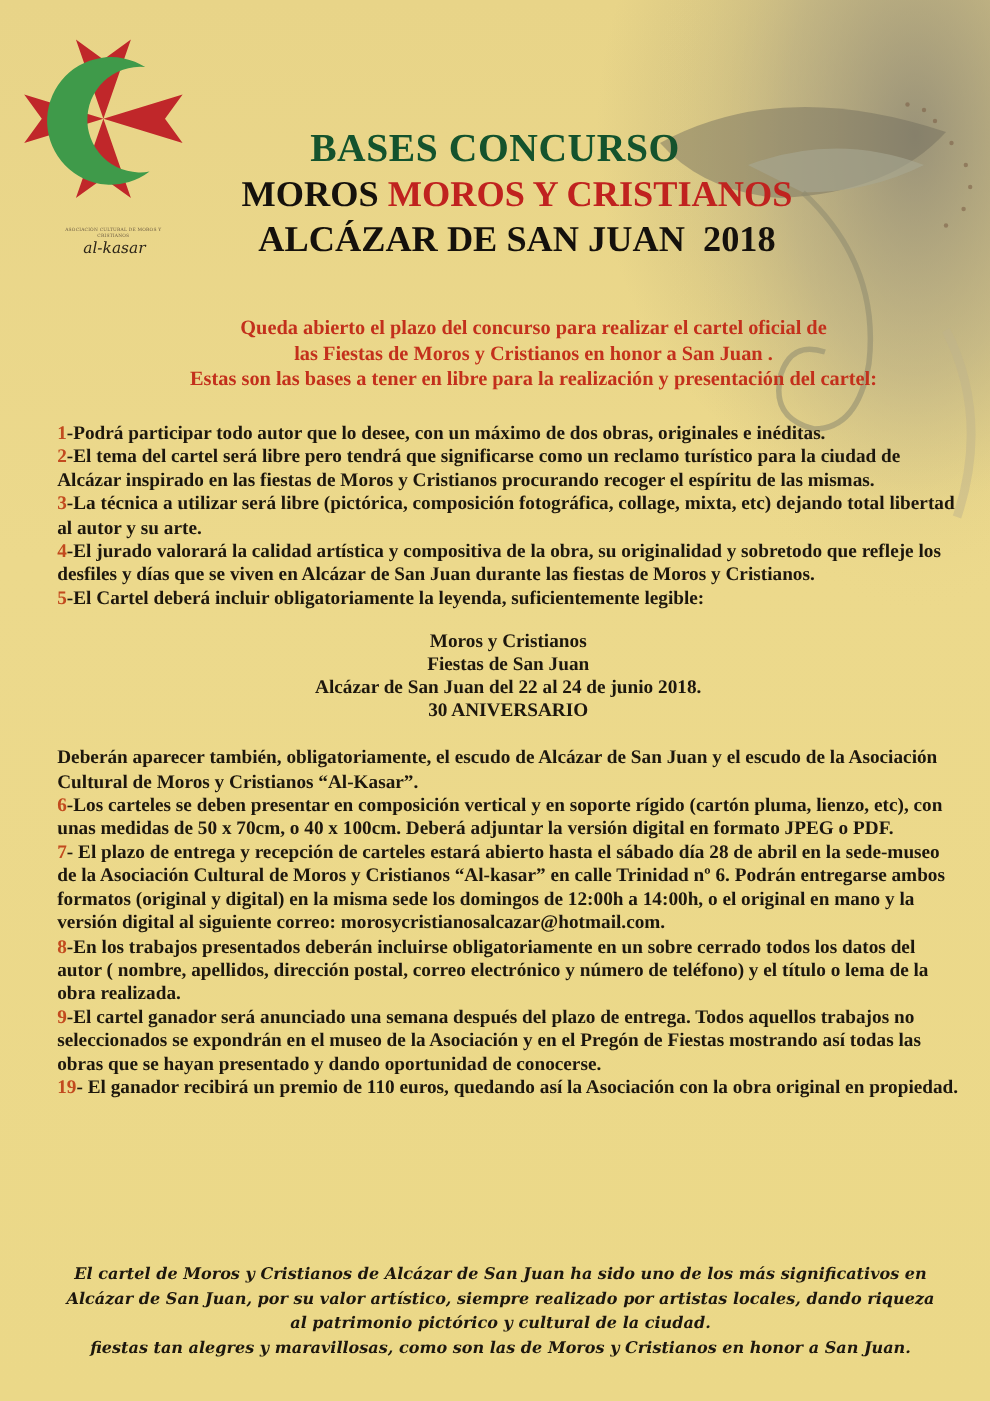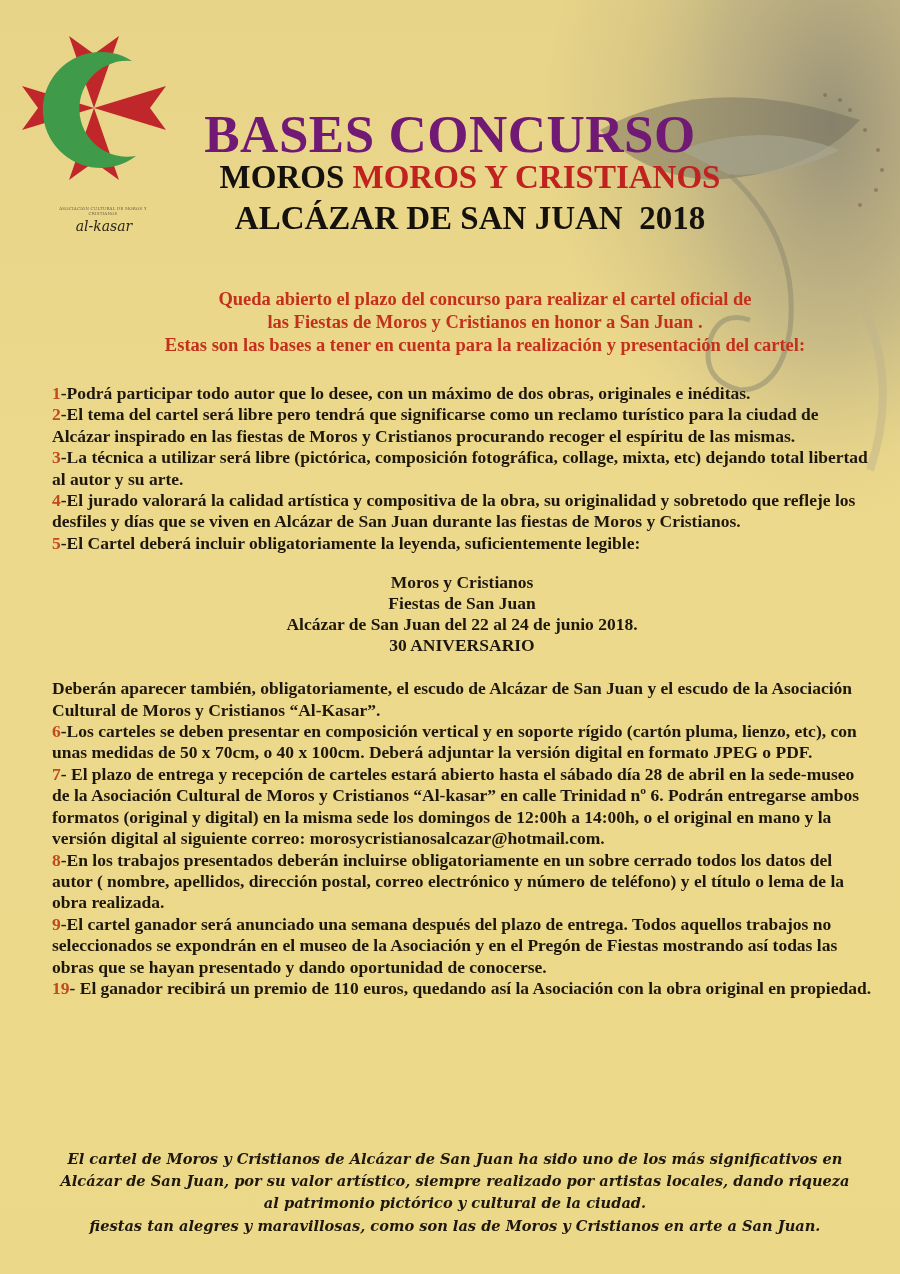--- a/index.html
+++ b/index.html
@@ -24,21 +24,21 @@
     .logo svg { position: absolute; left: 0; top: 0; }
     .logo-caption {
       position: absolute; left: 44px; top: 190px; width: 90px; text-align: center;
       font-size: 4px; color: #6a5a40; line-height: 5px; letter-spacing: 0.2px;
     }
     .logo-brand {
       position: absolute; left: 48px; top: 202px; width: 84px; text-align: center;
       font-family: "DejaVu Serif", serif; font-size: 14px; color: #2b2418; font-style: italic;
     }
     .title-block { position: absolute; left: 150px; top: 112px; width: 600px; text-align: center; }
-    .title1 { font-family: "Liberation Serif", serif; font-weight: bold; font-size: 53px; color: #701a75; line-height: 44px; letter-spacing: 0.5px; }
+    .title1 { font-family: "Liberation Serif", serif; font-weight: bold; font-size: 36px; color: #14532d; line-height: 44px; letter-spacing: 0.5px; }
     .title2 { font-family: "Liberation Serif", serif; font-weight: bold; font-size: 33px; color: #15110c; line-height: 42px; margin-left: 40px; }
     .title2 .red { color: #c0221f; }
     .title3 { font-family: "Liberation Serif", serif; font-weight: bold; font-size: 33px; color: #15110c; line-height: 40px; margin-left: 40px; white-space: pre; }
     .intro { position: absolute; left: 90px; top: 288px; width: 790px; text-align: center;
       font-family: "Liberation Serif", serif; font-weight: bold; font-size: 18.5px; color: #c3301c; line-height: 23px; }
     .body { position: absolute; left: 52px; top: 383px; width: 820px;
       font-family: "Liberation Serif", serif; font-weight: bold; font-size: 17.5px; line-height: 21.4px; color: #1d170d; }
     .body p { margin: 0; }
     .num { color: #c24a1e; }
     .legend { text-align: center; margin: 18px 0 22px 0; line-height: 21px; }
@@ -93,21 +93,21 @@
   <div class="title1">BASES CONCURSO</div>
   <div class="title2">
     <span>MOROS </span><span class="red">MOROS Y CRISTIANOS</span>
   </div>
   <div class="title3">ALCÁZAR DE SAN JUAN  2018</div>
 </div>
 
 <div class="intro">
   <div>Queda abierto el plazo del concurso para realizar el cartel oficial de</div>
   <div>las Fiestas de Moros y Cristianos en honor a San Juan .</div>
-  <div>Estas son las bases a tener en cuenta para la realización y presentación del cartel:</div>
+  <div>Estas son las bases a tener en libre para la realización y presentación del cartel:</div>
 </div>
 
 <div class="body">
   <p><span class="num">1</span><span>-Podrá participar todo autor que lo desee, con un máximo de dos obras, originales e inéditas.</span></p>
   <p><span class="num">2</span><span>-El tema del cartel será libre pero tendrá que significarse como un reclamo turístico para la ciudad de Alcázar inspirado en las fiestas de Moros y Cristianos procurando recoger el espíritu de las mismas.</span></p>
   <p><span class="num">3</span><span>-La técnica a utilizar será libre (pictórica, composición fotográfica, collage, mixta, etc) dejando total libertad al autor y su arte.</span></p>
   <p><span class="num">4</span><span>-El jurado valorará la calidad artística y compositiva de la obra, su originalidad y sobretodo que refleje los desfiles y días que se viven en Alcázar de San Juan durante las fiestas de Moros y Cristianos.</span></p>
   <p><span class="num">5</span><span>-El Cartel deberá incluir obligatoriamente la leyenda, suficientemente legible:</span></p>
 
   <div class="legend">
@@ -122,14 +122,14 @@
   <p><span class="num">7</span><span>- El plazo de entrega y recepción de carteles estará abierto hasta el sábado día 28 de abril en la sede-museo de la Asociación Cultural de Moros y Cristianos “Al-kasar” en calle Trinidad nº 6. Podrán entregarse ambos formatos (original y digital) en la misma sede los domingos de 12:00h a 14:00h, o el original en mano y la versión digital al siguiente correo: morosycristianosalcazar@hotmail.com.</span></p>
   <p><span class="num">8</span><span>-En los trabajos presentados deberán incluirse obligatoriamente en un sobre cerrado todos los datos del autor ( nombre, apellidos, dirección postal, correo electrónico y número de teléfono) y el título o lema de la obra realizada.</span></p>
   <p><span class="num">9</span><span>-El cartel ganador será anunciado una semana después del plazo de entrega.  Todos aquellos trabajos no seleccionados se expondrán en el museo de la Asociación y en el Pregón de Fiestas mostrando así todas las obras que se hayan presentado y dando oportunidad de conocerse.</span></p>
   <p><span class="num">19</span><span>- El ganador recibirá un premio de 110 euros, quedando así la Asociación con la obra original en propiedad.</span></p>
 </div>
 
 <div class="closing">
   <div>El cartel de Moros y Cristianos de Alcázar de San Juan ha sido uno de los más significativos en</div>
   <div>Alcázar de San Juan, por su valor artístico, siempre realizado por artistas locales, dando riqueza</div>
   <div>al patrimonio pictórico y cultural de la ciudad.</div>
-  <div>fiestas tan alegres y maravillosas, como son las de Moros y Cristianos en arte  a San Juan.</div>
+  <div>fiestas tan alegres y maravillosas, como son las de Moros y Cristianos en honor  a San Juan.</div>
 </div>
 
 </body></html>

